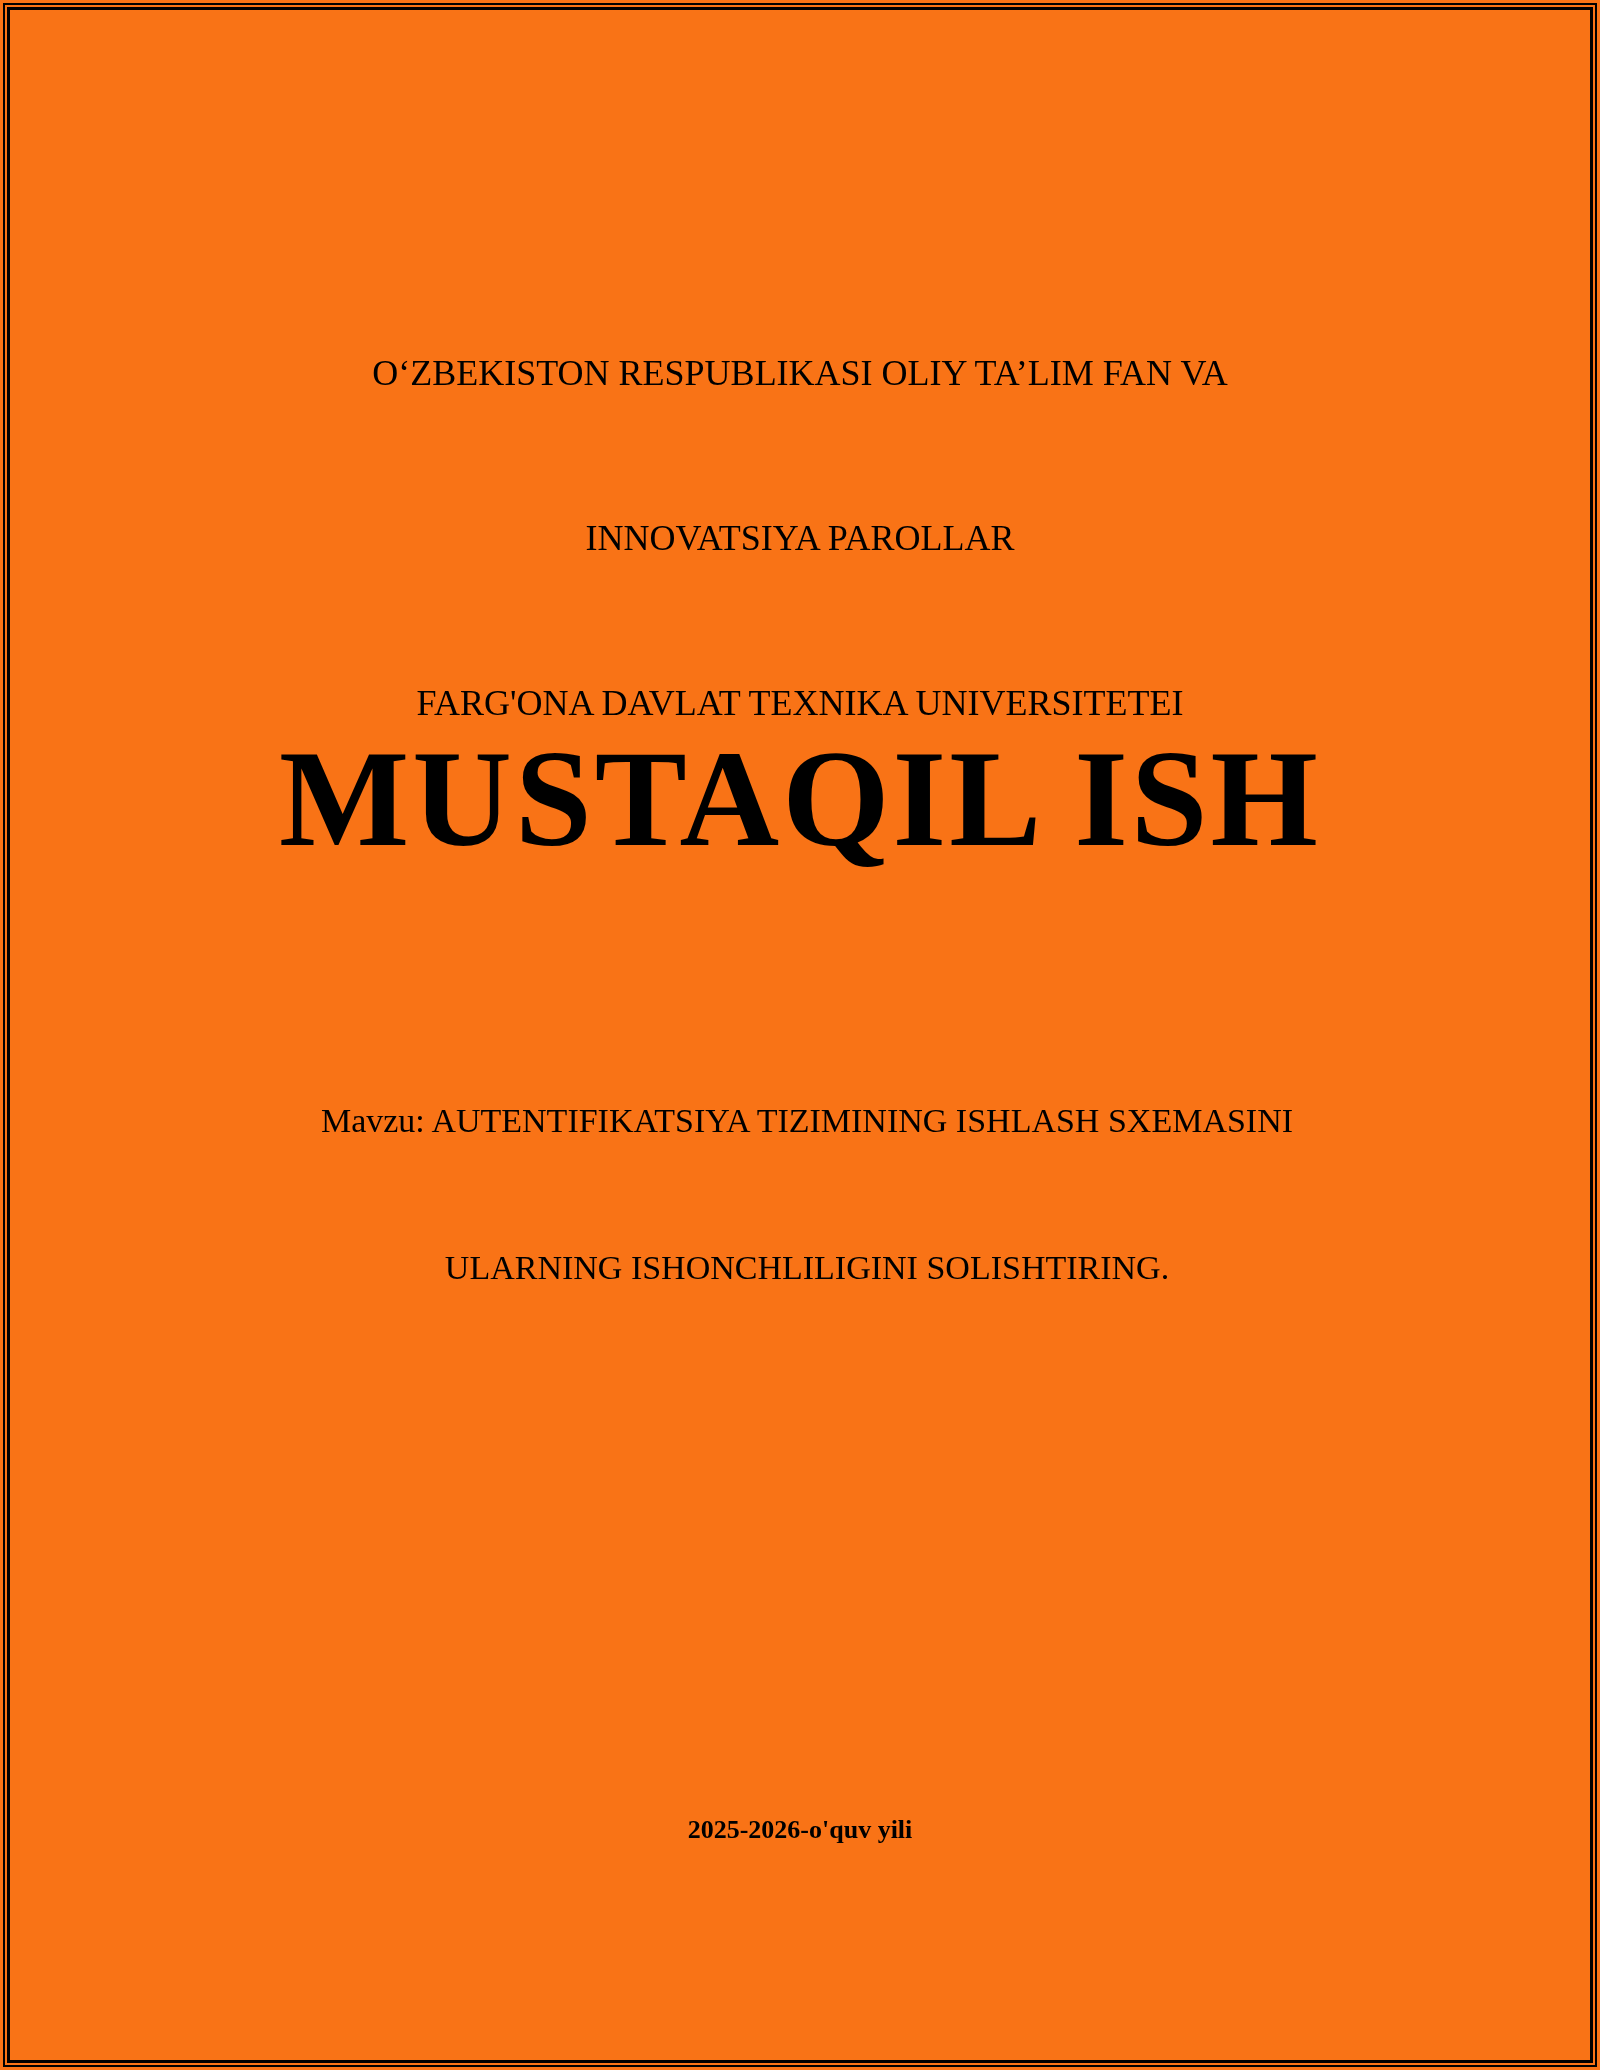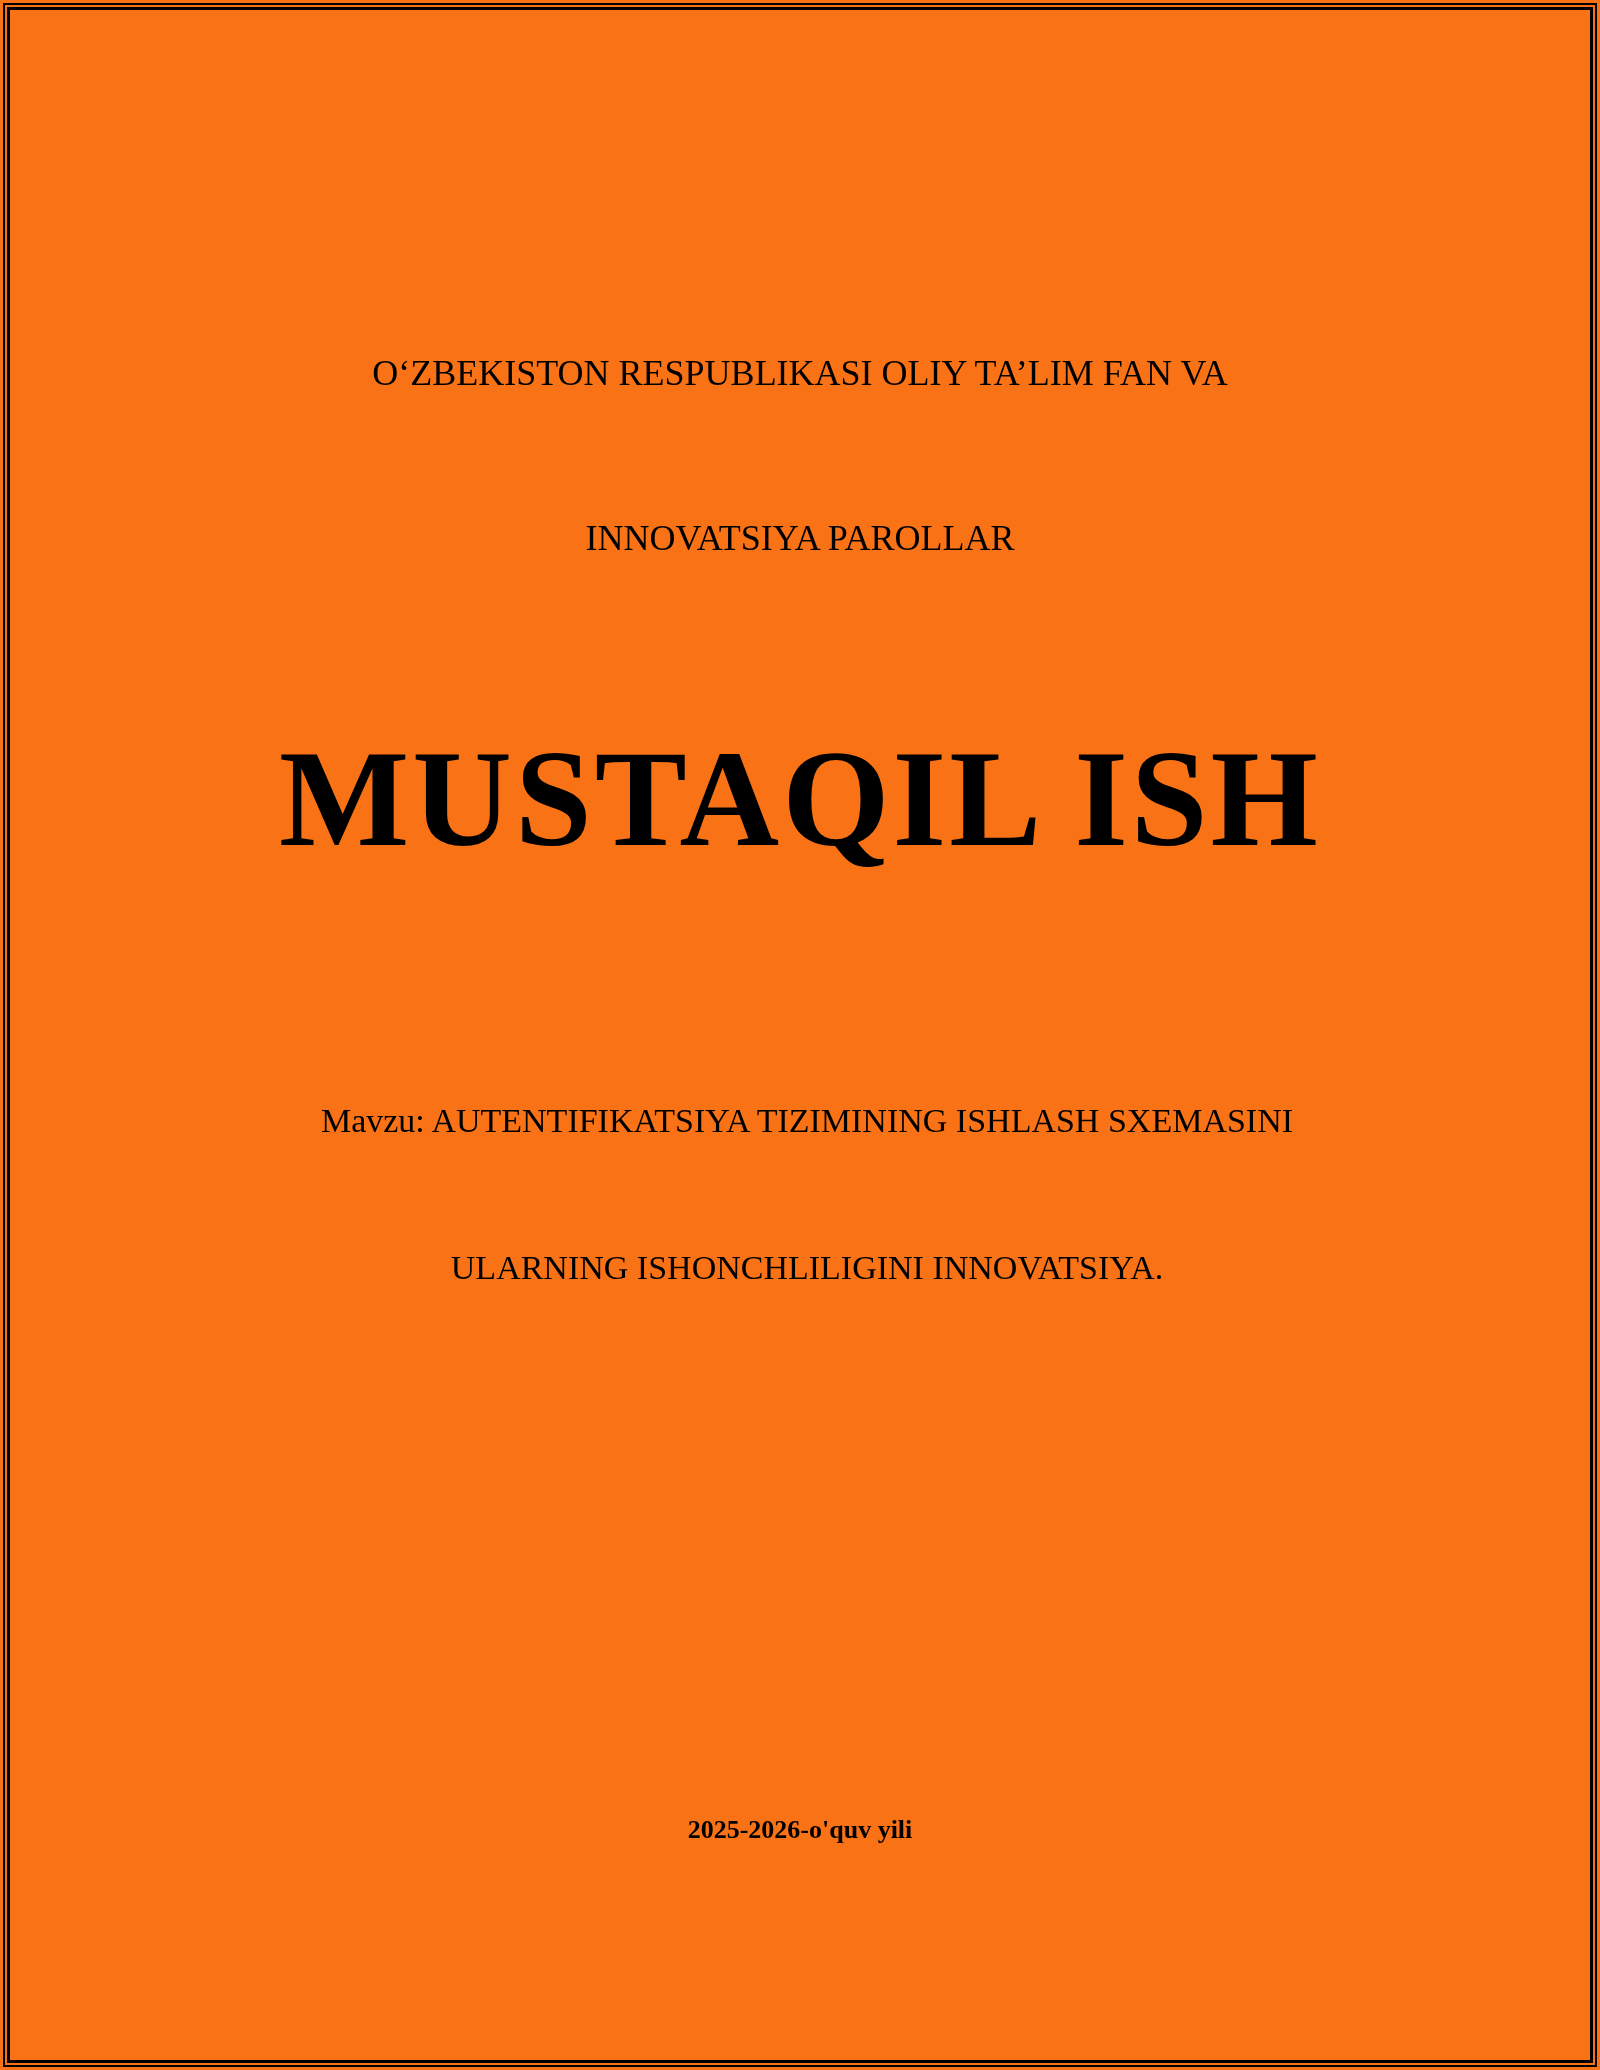--- a/index.html
+++ b/index.html
@@ -70,25 +70,26 @@
 <body>
 
 <div class="page">
 
   <div class="frame-outer"></div>
   <div class="frame-inner"></div>
 
   <div class="block header-block">
     <div>OʻZBEKISTON RESPUBLIKASI OLIY TA’LIM FAN VA</div>
     <div>INNOVATSIYA PAROLLAR</div>
+    <div>FARG'ONA DAVLAT TEXNIKA UNIVERSITETEI</div>
   </div>
 
   <div class="block title-block">MUSTAQIL ISH</div>
 
   <div class="block topic-block">
     <div>Mavzu: AUTENTIFIKATSIYA TIZIMINING ISHLASH SXEMASINI</div>
-    <div>ULARNING ISHONCHLILIGINI INNOVATSIYA.</div>
+    <div>ULARNING ISHONCHLILIGINI SOLISHTIRING.</div>
   </div>
 
 
   <div class="block year-block">2025-2026-o'quv yili</div>
 
 </div>
 
 </body></html>

